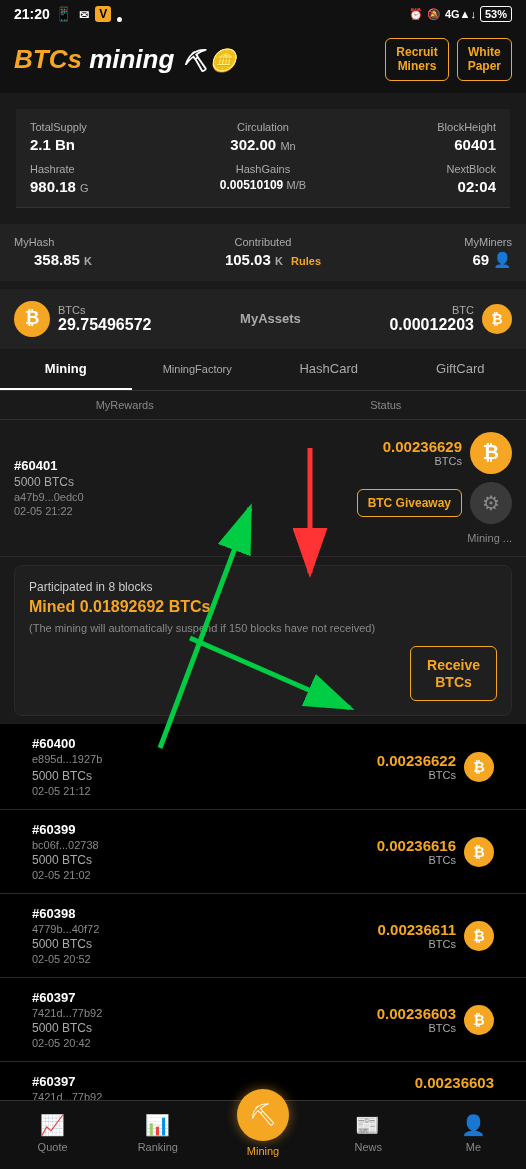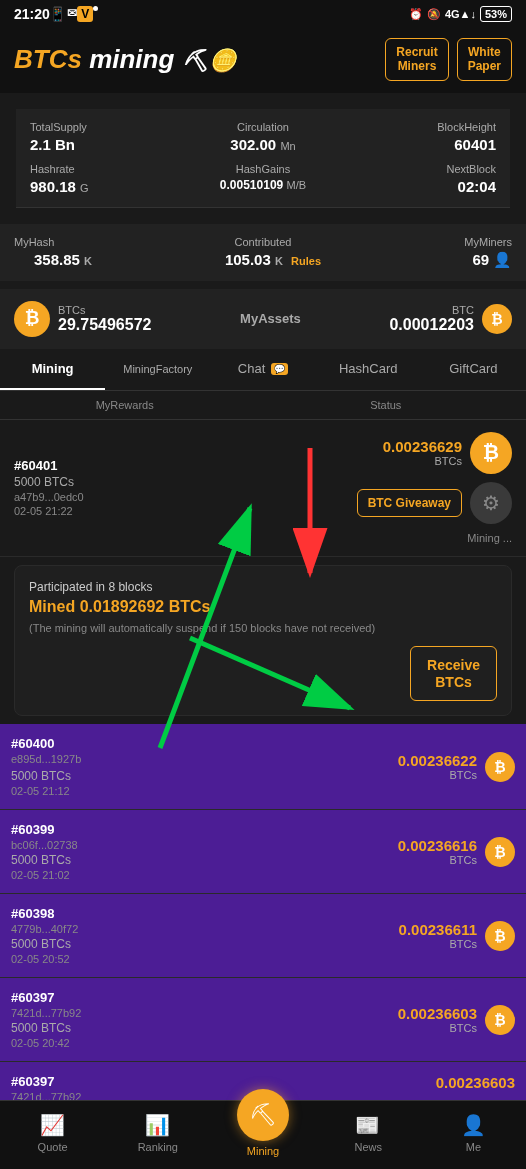--- a/index.html
+++ b/index.html
@@ -16,21 +16,21 @@
     
     .status-bar {
       background: #111;
       display: flex;
       justify-content: space-between;
       align-items: center;
       padding: 6px 14px;
       font-size: 13px;
       font-weight: 600;
     }
-    .status-left { display: flex; align-items: flex-start; }
+    .status-left { display: flex; align-items: flex-end; gap: 6px; }
     .status-right { display: flex; align-items: center; gap: 4px; font-size: 11px; }
 
     
     .header {
       background: #111;
       display: flex;
       align-items: center;
       justify-content: space-between;
       padding: 10px 14px 12px;
     }
@@ -148,23 +148,23 @@
       grid-template-columns: 2fr 1.5fr 1fr;
       padding: 8px 14px;
       border-bottom: 1px solid #333;
       background: #1a1a1a;
     }
     .th { font-size: 11px; color: #888; }
     .th.right { text-align: right; }
 
     
     .mining-block {
-      background: #4c1d95;
+      background: #000000;
       border-bottom: 1px solid #2a2a2a;
-      padding: 12px 11px;
+      padding: 12px 32px;
       position: relative;
     }
     .block-id { font-size: 13px; font-weight: 700; color: #fff; }
     .block-btcs { font-size: 12px; color: #aaa; margin: 2px 0; }
     .block-hash { font-size: 11px; color: #888; margin: 2px 0; }
     .block-time { font-size: 11px; color: #888; }
     .btc-amount { font-size: 15px; font-weight: 700; color: #f5a623; }
     .btcs-label { font-size: 11px; color: #aaa; text-align: right; }
 
     
@@ -390,24 +390,20 @@
 </div>
 
 <div class="tabs-row">
   <div class="tab active">
     <span>Mining</span>
   </div>
   <div class="tab">
     <span style="font-size:11px;">MiningFactory</span>
   </div>
   <div class="tab">
-    <span>Chat</span>
-    <span class="tab-badge">💬</span>
-  </div>
-  <div class="tab">
     <span>HashCard</span>
   </div>
   <div class="tab">
     <span>GiftCard</span>
   </div>
 </div>
 
 <div class="content-area">
 
   <div class="table-header">

